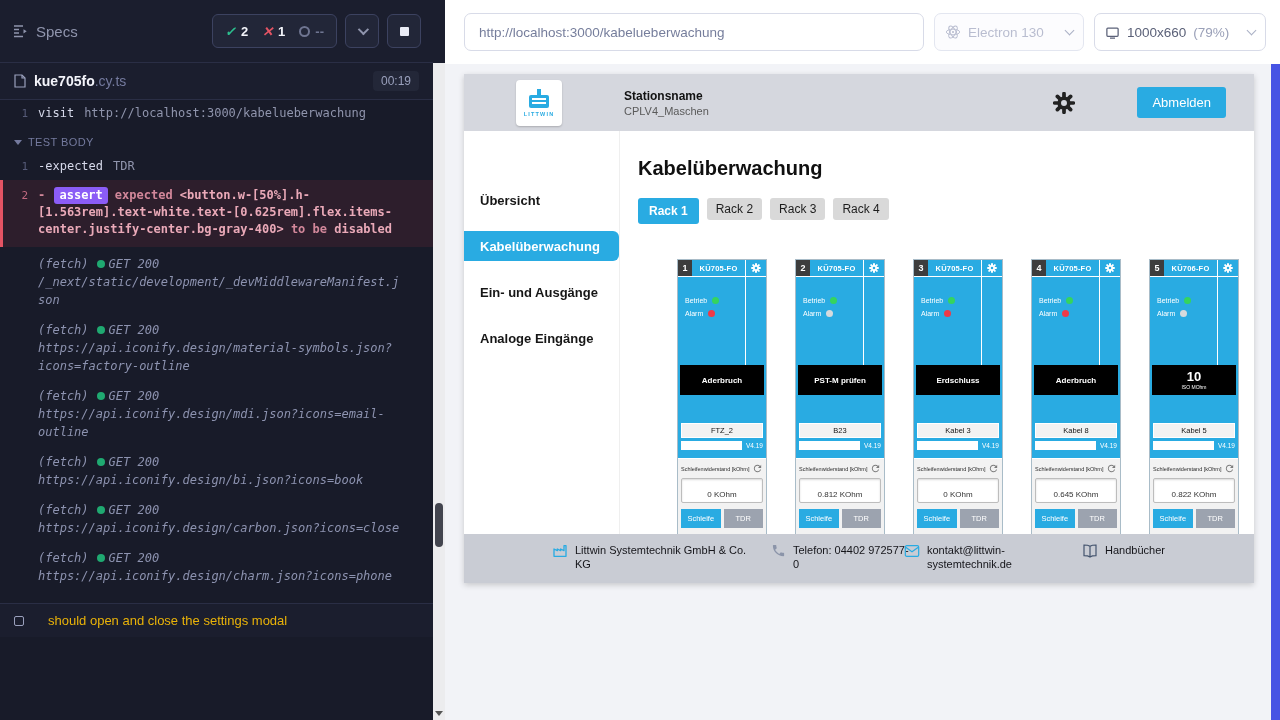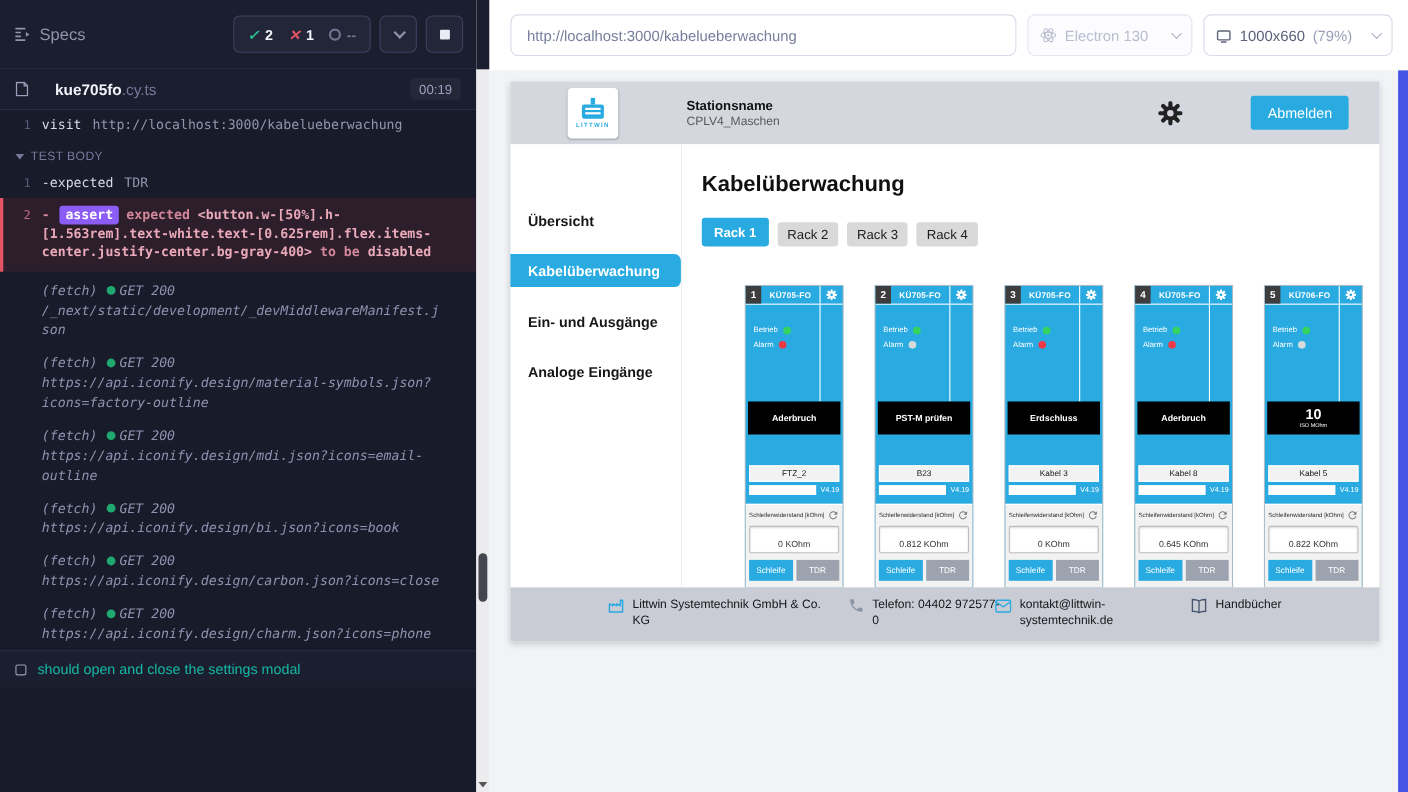--- a/index.html
+++ b/index.html
@@ -12,21 +12,21 @@
   .stats-box { margin-left:auto; display:flex; align-items:center; gap:14px; background:#222638; border:1px solid #3c4260; border-radius:6px; height:34px; padding:0 12px; }
   .stat { display:flex; align-items:center; gap:5px; font-size:13px; font-weight:700; color:#f3f4fa; }
   .icon-pass::before { content:"✓"; color:#2cbf8e; font-weight:700; }
   .icon-fail::before { content:"✕"; color:#e45464; font-weight:700; }
   .icon-pend { width:11px; height:11px; border:2px solid #6f7591; border-radius:50%; display:inline-block; }
   .stat.pending { color:#6f7591; }
   .sq-btn { width:34px; height:34px; background:#222638; border:1px solid #3c4260; border-radius:6px; display:flex; align-items:center; justify-content:center; cursor:pointer; flex:none; }
   .chev-down { width:8px; height:8px; border-right:2px solid #9095ad; border-bottom:2px solid #9095ad; transform:rotate(45deg) translateY(-2px); }
   .stop-sq { width:9px; height:9px; background:#e9ebf5; border-radius:1px; }
 
-  .cy-specbar { height:37px; background:#1b1e2e; border-bottom:1px solid #2a2e45; display:flex; align-items:center; gap:24px; padding:0 14px; }
+  .cy-specbar { height:37px; background:#1b1e2e; border-bottom:1px solid #2a2e45; display:flex; align-items:center; gap:8px; padding:0 14px; }
   .spec-name { font-size:14px; color:#f3f4fa; font-weight:700; }
   .spec-ext { color:#747a9e; font-weight:400; }
   .spec-timer { margin-left:auto; font-size:12px; color:#9aa0bc; background:#232738; border-radius:4px; padding:3px 8px; }
 
   .cy-log { font-family:"DejaVu Sans Mono",monospace; font-size:12px; padding-top:2px; }
   .cmd { display:flex; padding:3px 30px 3px 0; }
   .cmd-num { width:38px; flex:none; text-align:right; padding-right:10px; color:#565b78; font-size:11px; padding-top:2px; }
   .cmd-body { flex:1; color:#9095ad; line-height:17px; overflow-wrap:break-word; min-width:0; }
   .cmd-name { color:#d6d9ea; margin-right:10px; }
   .cmd-msg { color:#9095ad; }
@@ -40,21 +40,21 @@
   .assert-badge { display:inline-block; background:#8b5cf6; color:#fff; border-radius:3px; padding:0 5px; font-weight:700; margin-right:7px; }
   .assert-text { color:#d2879a; font-weight:700; }
   .assert-strong { color:#eaa9b8; font-weight:700; }
 
   .fetch { display:flex; padding:6px 30px 6px 0; }
   .fetch-body { flex:1; min-width:0; font-style:italic; color:#8d93b0; line-height:18px; overflow-wrap:break-word; }
   .fetch-head { display:flex; align-items:center; gap:8px; }
   .fetch-status { display:flex; align-items:center; }
   .dot { width:8px; height:8px; border-radius:50%; background:#1fa971; display:inline-block; margin-right:4px; flex:none; }
 
-  .next-test { margin-top:0; border-top:1px solid #2a2e45; background:#1b1e2e; display:flex; align-items:center; gap:10px; padding:9px 14px; font-size:13px; color:#14b8a6; font-family:"Liberation Sans",sans-serif; }
+  .next-test { margin-top:12px; border-top:1px solid #2a2e45; background:#1b1e2e; display:flex; align-items:center; gap:24px; padding:9px 14px; font-size:13px; color:#eab308; font-family:"Liberation Sans",sans-serif; }
   .test-sq { width:10px; height:10px; border:1.5px solid #9aa0bc; border-radius:2px; flex:none; }
 
   
   #cy-scroll { position:absolute; left:433px; top:0; width:12px; height:720px; background:#ececee; }
   #cy-scroll .cap { position:absolute; top:0; left:0; width:12px; height:63px; background:#1b1e2e; }
   #cy-scroll .thumb { position:absolute; left:2px; top:503px; width:8px; height:44px; background:#43454f; border-radius:4px; }
   #cy-scroll .down-arrow { position:absolute; bottom:4px; left:2px; width:0; height:0; border-left:4px solid transparent; border-right:4px solid transparent; border-top:5px solid #555; }
 
   
   #browser-bar { position:absolute; left:445px; top:0; width:835px; height:64px; background:#fff; display:flex; align-items:center; padding:0 14px 0 19px; gap:10px; }
@@ -78,21 +78,21 @@
   .app-gear { margin-left:auto; cursor:pointer; display:flex; flex:none; }
   .logout-btn { margin:0 28px 0 62px; background:#29abe2; color:#fff; font-size:13px; padding:8px 15px; border-radius:3px; cursor:pointer; flex:none; }
 
   .app-body { flex:1; display:flex; min-height:0; }
   .sidebar { width:156px; flex:none; padding-top:54px; border-right:1px solid #efefef; }
   .side-item { height:30px; margin-bottom:16px; display:flex; align-items:center; padding-left:16px; font-size:13px; font-weight:600; color:#161616; cursor:pointer; }
   .side-item.active { background:#29abe2; color:#fff; border-radius:0 6px 6px 0; }
 
   .app-main { flex:1; padding:26px 0 0 18px; overflow:hidden; }
   .page-title { font-size:20px; font-weight:600; color:#101010; }
-  .tabs { display:flex; gap:8px; align-items:flex-end; margin-top:18px; }
+  .tabs { display:flex; gap:8px; align-items:flex-start; margin-top:18px; }
   .tab { background:#d9d9d9; color:#1d1d1d; font-size:12px; padding:4px 9px; border-radius:3px; cursor:pointer; }
   .tab.active { background:#29abe2; color:#fff; font-weight:700; padding:6px 11px; }
 
   .cards { display:flex; gap:30px; margin:36px 0 0 40px; }
   .card { width:88px; height:300px; background:#29abe2; flex:none; display:flex; flex-direction:column; box-shadow:0 0 0 1px #a9bcc8; }
   .card-head { height:17px; display:flex; border-bottom:1px solid #fff; flex:none; }
   .card-num { width:14px; background:#3d3d3d; color:#fff; font-size:9px; font-weight:700; display:flex; align-items:center; justify-content:center; flex:none; }
   .card-title { flex:1; color:#fff; font-size:7.5px; font-weight:700; display:flex; align-items:center; justify-content:center; letter-spacing:.2px; }
   .card-gearcell { width:21px; border-left:1px solid #fff; display:flex; align-items:center; justify-content:center; flex:none; cursor:pointer; }
   .card-sect { height:88px; display:flex; flex:none; }

